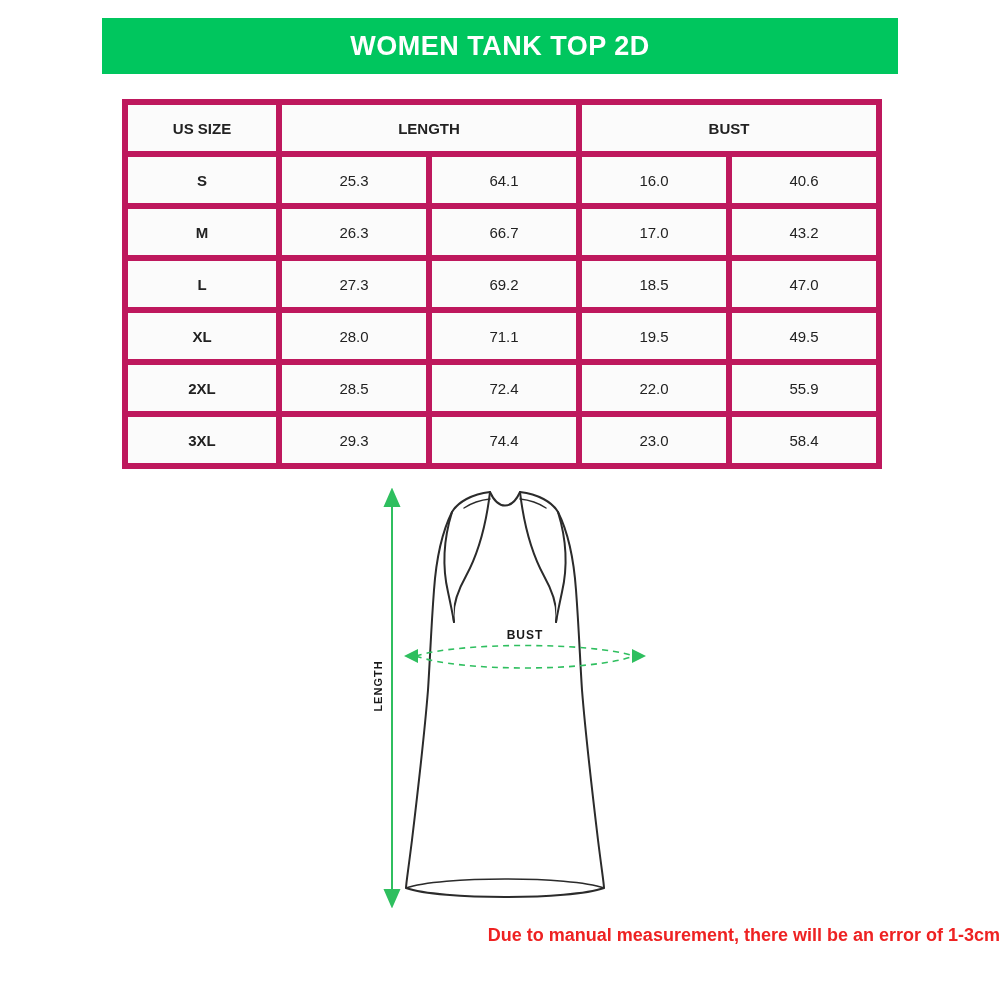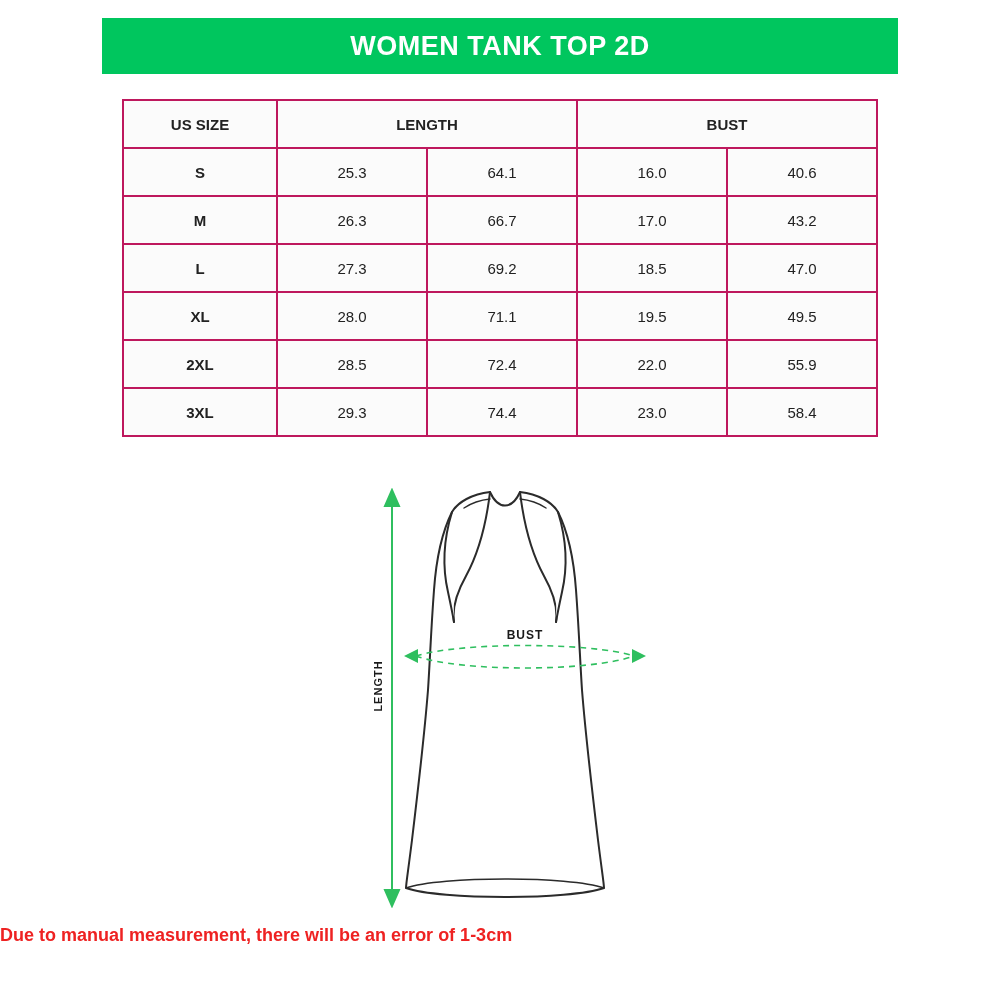--- a/index.html
+++ b/index.html
@@ -47,21 +47,21 @@
     top: 99px;
     width: 756px;
   }
   table.size-table {
     border-collapse: collapse;
     width: 756px;
     table-layout: fixed;
   }
   table.size-table td,
   table.size-table th {
-    border: 2px solid #be185d;
+    border: 6px solid #be185d;
     height: 46px;
     text-align: center;
     vertical-align: middle;
     font-size: 15px;
     color: #222;
     background: #fbfbfb;
     padding: 0;
   }
   table.size-table th {
     font-weight: bold;
@@ -128,21 +128,21 @@
     width: 250px;
     height: 40px;
   }
 
   
   .footnote {
     position: absolute;
     left: 0;
     top: 925px;
     width: 1000px;
-    text-align: left;
+    text-align: right;
     color: #ee2222;
     font-size: 18px;
     font-weight: bold;
   }
 </style>
 </head>
 <body>
 
 <div class="page">
 

